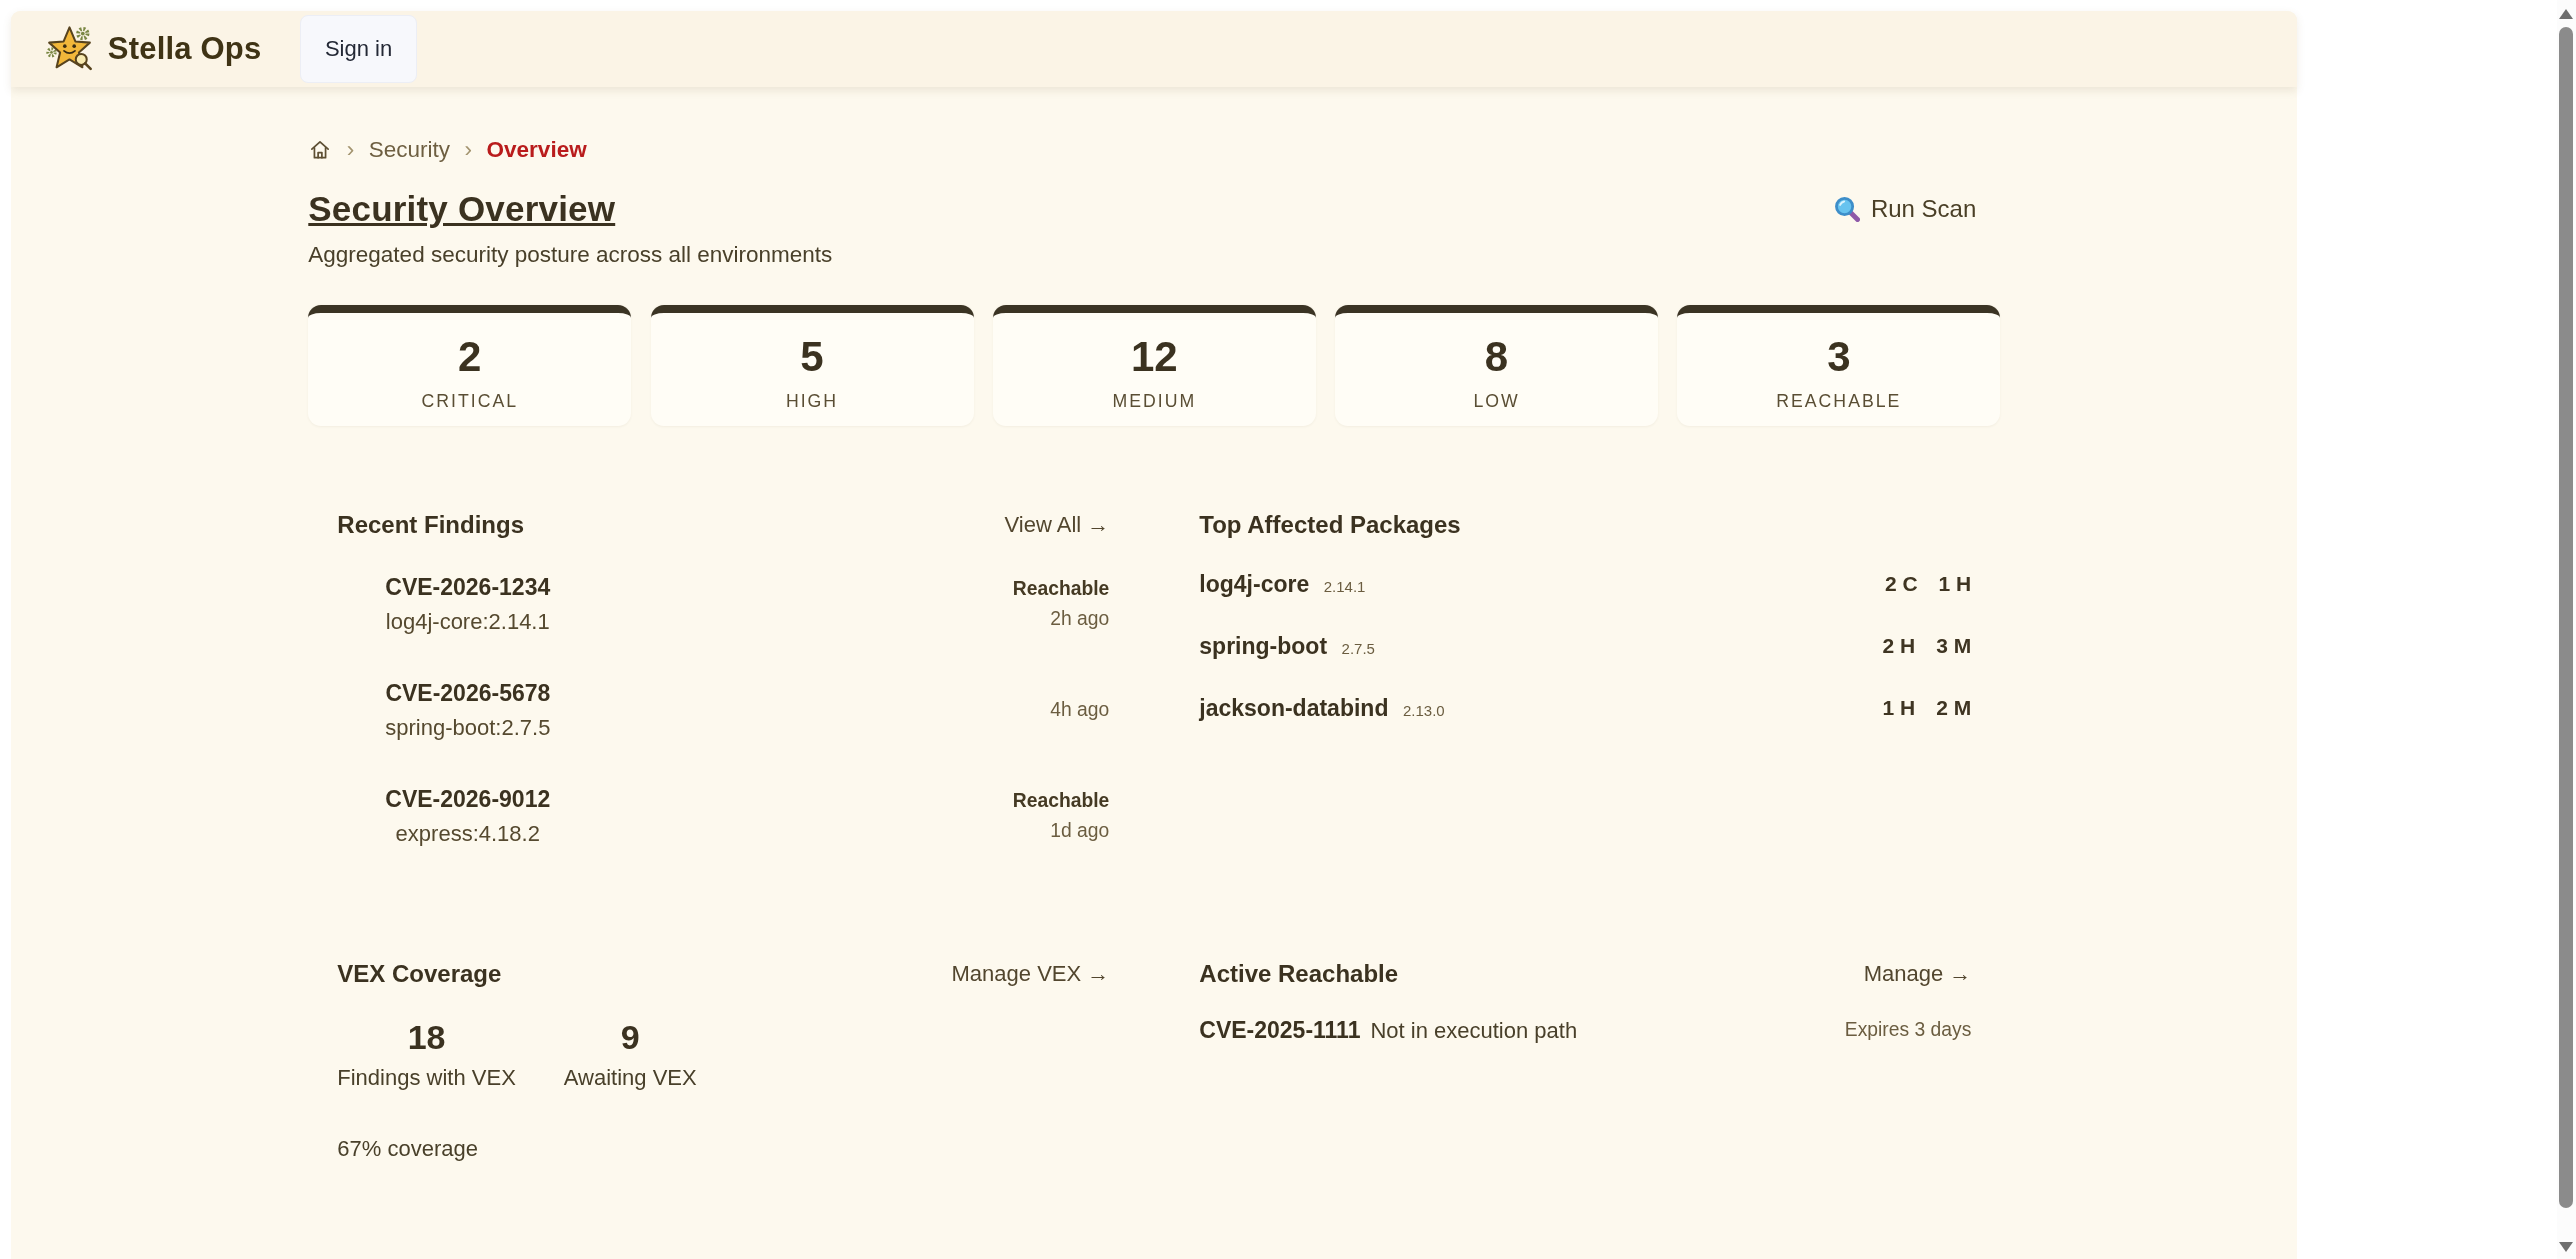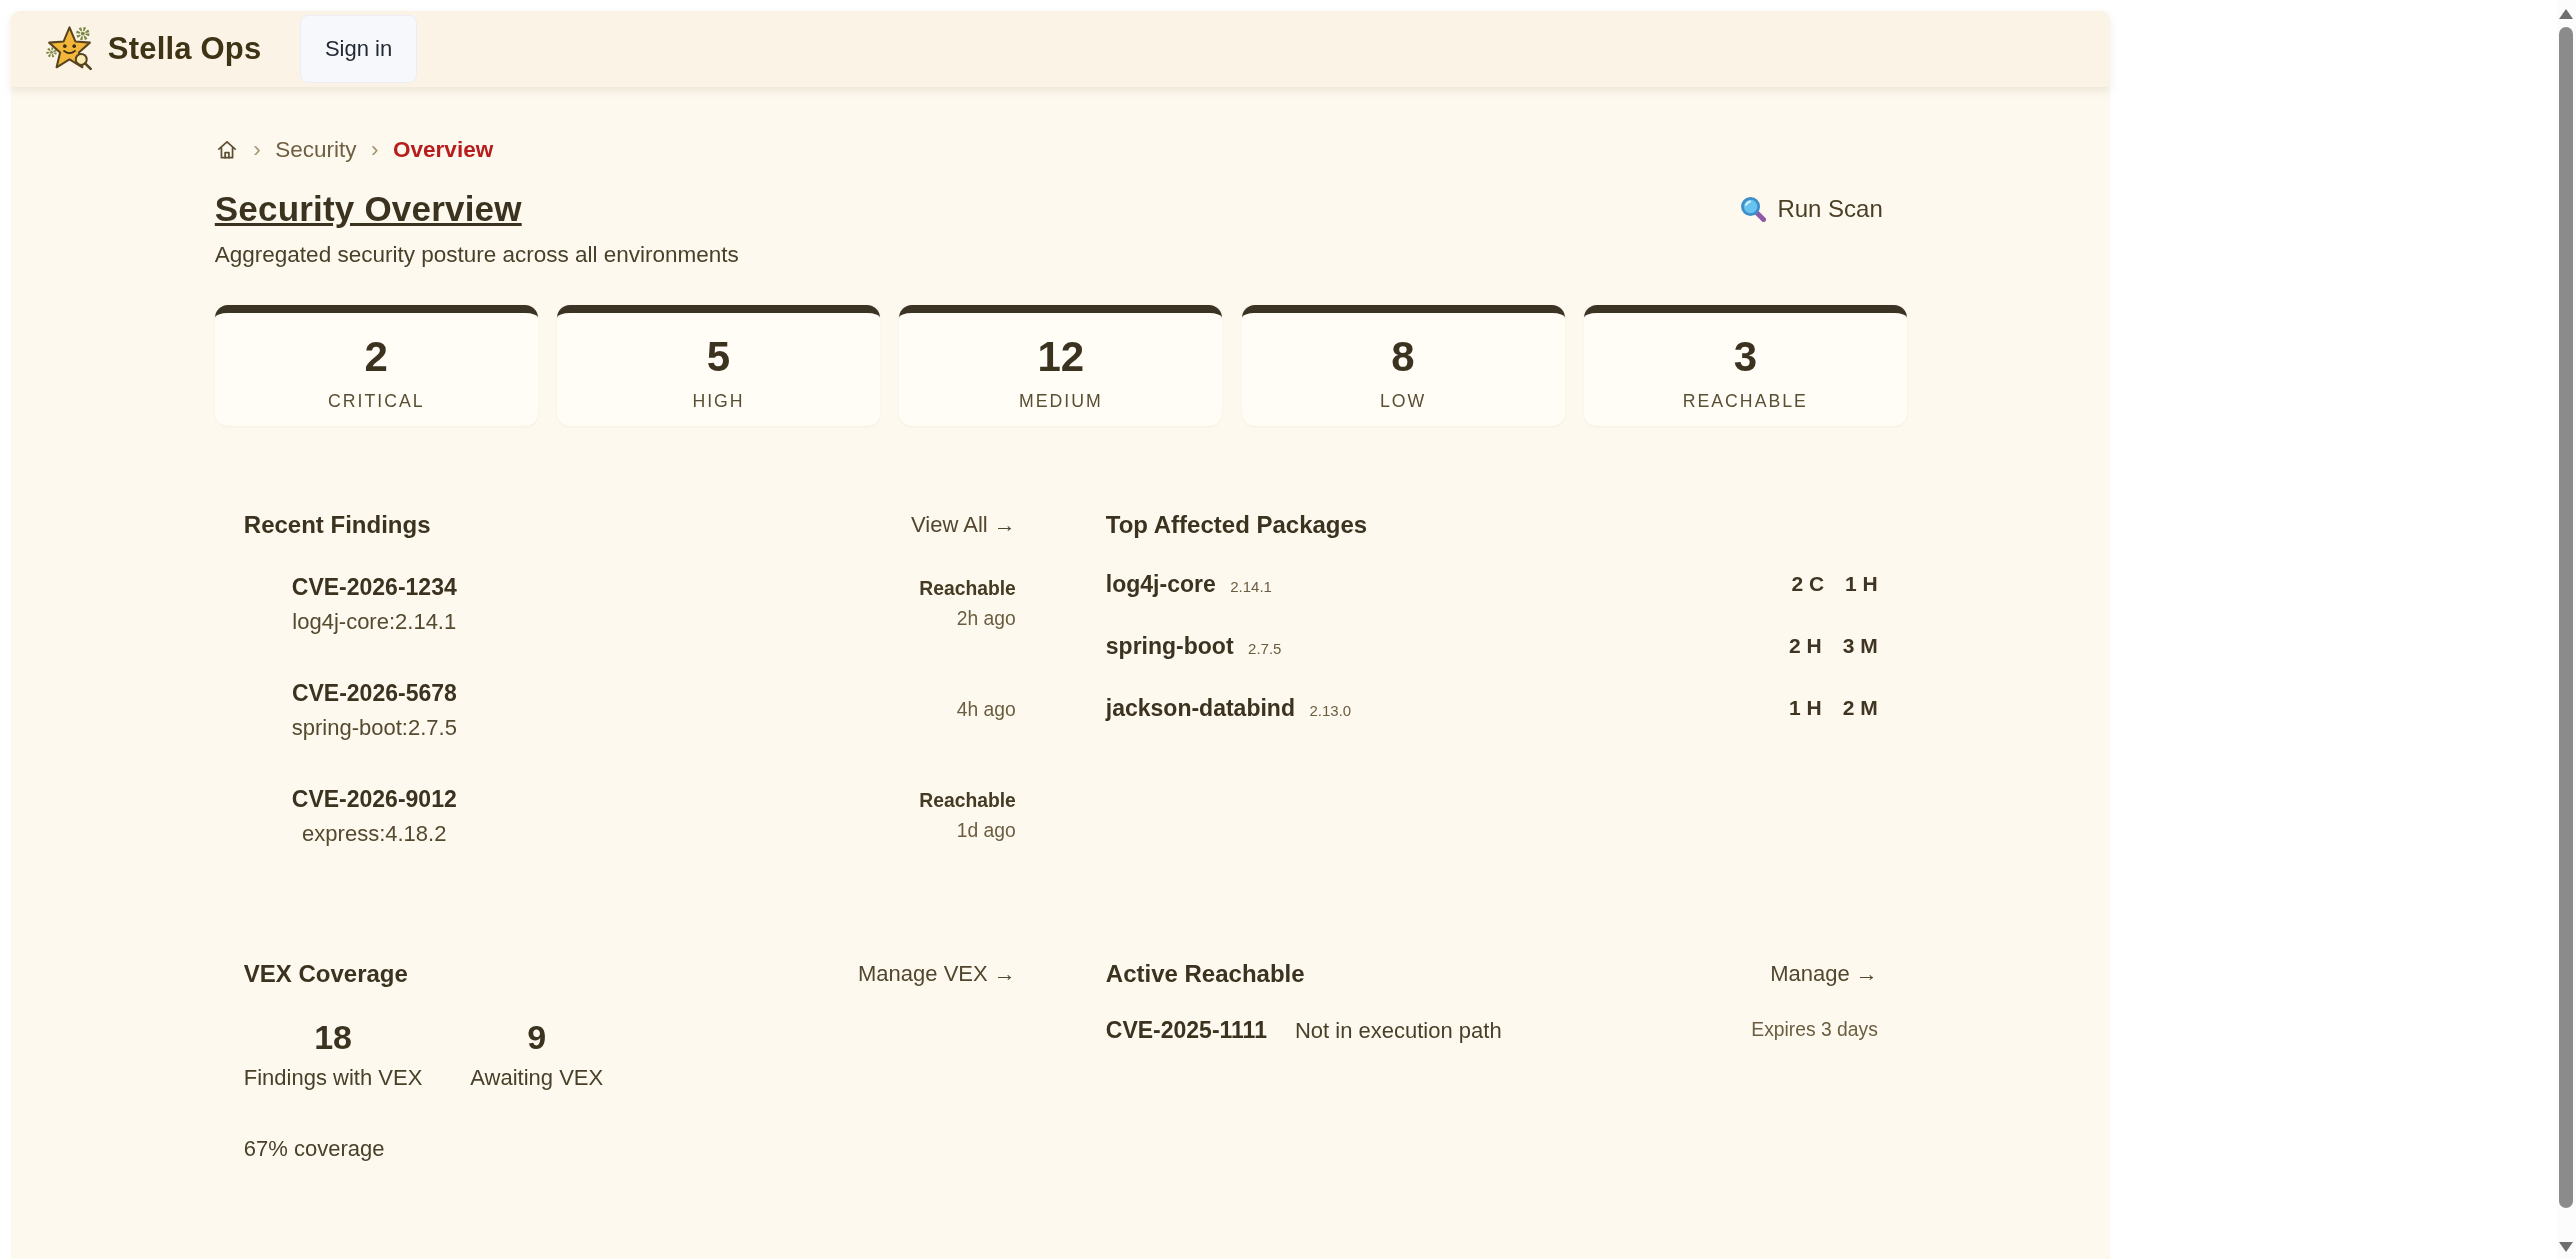--- a/index.html
+++ b/index.html
@@ -5,21 +5,21 @@
   * { margin:0; padding:0; box-sizing:border-box; }
   html,body { width:2576px; height:1259px; overflow:hidden; }
   body {
     font-family:"Liberation Sans", sans-serif;
     background:#ffffff;
     color:#3b3323;
     position:relative;
   }
   
   .app {
-    position:absolute; left:11.3px; top:10.5px; width:2099px; bottom:0;
+    position:absolute; left:11.3px; top:10.5px; width:2286px; bottom:0;
     background:#fdf9ee;
     border-radius:9.7px 9.7px 0 0;
   }
   
   .topbar {
     height:76px; display:flex; align-items:center;
     padding:0 35px; gap:14.5px;
     background:#fbf4e6;
     border-radius:9.7px 9.7px 0 0;
     box-shadow:0 3.2px 8px rgba(120,100,60,0.12);
@@ -90,21 +90,21 @@
   
   .vex-stats { display:flex; gap:48px; margin-top:32px; }
   .vex-block { display:flex; flex-direction:column; align-items:center; gap:11.3px; }
   .vex-num { font-size:34px; font-weight:700; color:#3b3220; line-height:1; }
   .vex-label { font-size:22px; color:#49402a; }
   .vex-coverage { margin-top:45px; font-size:22px; color:#49402a; }
 
   
   .exc-list { margin-top:29px; display:flex; flex-direction:column; gap:24px; }
   .exc-row { display:flex; justify-content:space-between; align-items:center; cursor:pointer; }
-  .exc-left { display:flex; align-items:baseline; gap:28px; }
+  .exc-left { display:flex; align-items:baseline; gap:10px; }
   .exc-cve { font-size:23px; font-weight:700; color:#3b3220; }
   .exc-reason { font-size:22px; color:#49402a; }
   .exc-expires { font-size:19.3px; color:#6b5d40; }
 
   
   .scroll-gutter { position:absolute; right:0; top:0; width:33px; height:100%; background:#ffffff; z-index:3; }
   .scroll-track { position:absolute; right:0; top:0; width:19.3px; height:100%; background:#fcfcfc; }
   .scroll-thumb { position:absolute; left:2.4px; top:27px; width:13.7px; height:1181px; background:#8b8b8b; border-radius:7.2px; cursor:pointer; }
   .scroll-arrow-up {
     position:absolute; left:2.4px; top:8.9px;

